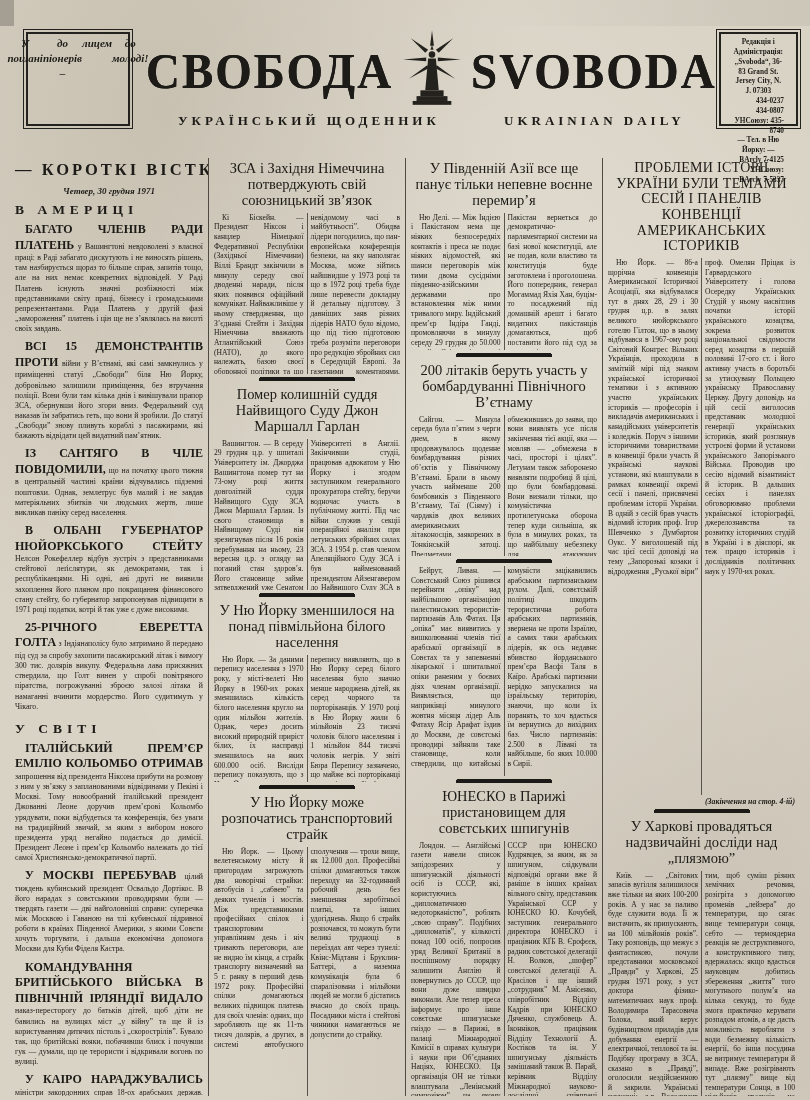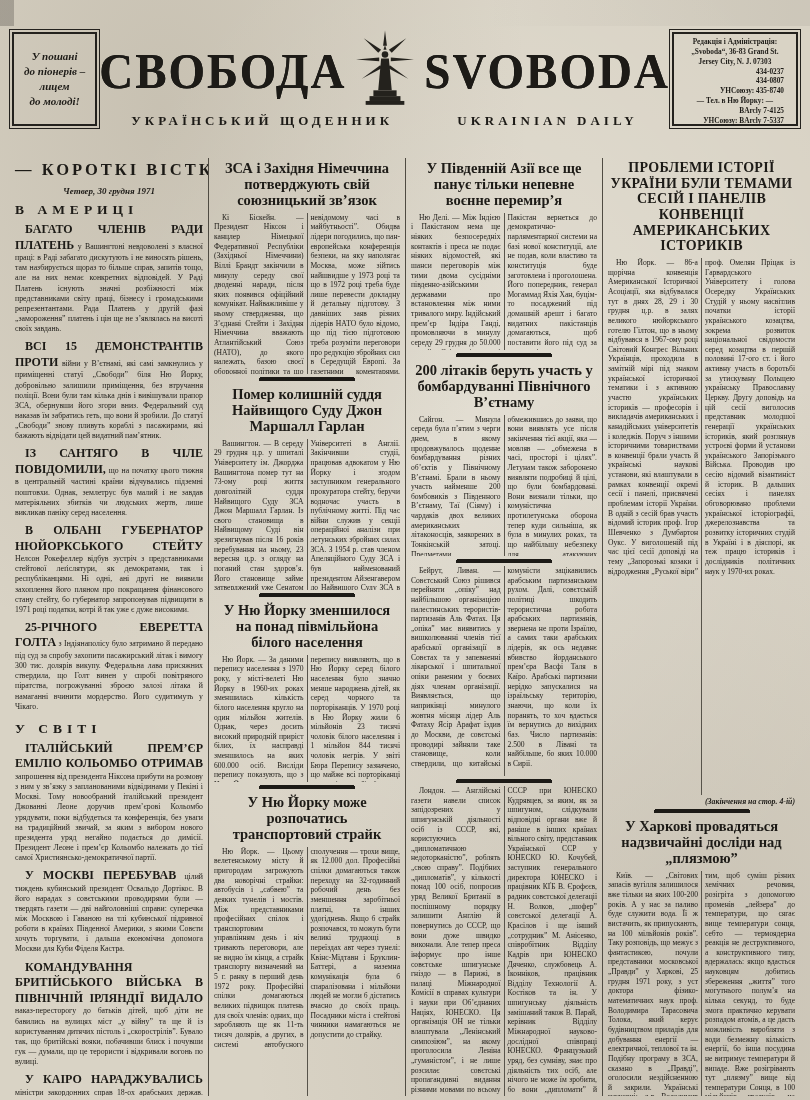--- a/index.html
+++ b/index.html
@@ -8,21 +8,21 @@
       radial-gradient(ellipse at 20% 10%, rgba(120,110,90,.18), transparent 40%),
       radial-gradient(ellipse at 85% 90%, rgba(110,100,85,.15), transparent 45%),
       radial-gradient(ellipse at 60% 40%, rgba(255,255,250,.25), transparent 60%),
       #d9d3c5;
     color:#1d1b17;font-family:"Liberation Serif","DejaVu Serif",serif;}
   .edge{position:absolute;left:0;right:0;top:0;height:26px;
     background:linear-gradient(90deg,#55504a 0 14px,transparent 14px 60%,rgba(80,75,68,.25) 98%);opacity:.35;}
   
   .masthead{position:absolute;left:10px;right:10px;top:28px;height:102px;display:flex;align-items:stretch;}
   .slogan-box{width:96px;border:2px solid #24221e;outline:1px solid #24221e;outline-offset:2px;
-    margin:4px 2px;display:flex;flex-direction:column;justify-content:center;text-align:center;
+    margin:4px 16px;display:flex;justify-content:center;text-align:center;
     font-style:italic;font-weight:bold;font-size:11px;line-height:1.35;padding:2px;}
   .mast-center{flex:1;display:flex;flex-direction:column;align-items:center;justify-content:center;}
   .mast-row{display:flex;align-items:center;justify-content:center;gap:10px;width:100%;}
   .bigtitle{font-weight:bold;font-size:47px;letter-spacing:2px;transform:scaleY(1.08);line-height:1;
     font-family:"Liberation Serif",serif;text-shadow:0 0 .5px #111;}
   .subrow{display:flex;width:100%;justify-content:space-around;margin-top:0;}
   .subtitle{font-weight:bold;font-size:13px;letter-spacing:4px;}
   .addr-box{width:122px;border:2px solid #24221e;outline:1px solid #24221e;outline-offset:2px;
     margin:4px 2px;padding:3px 12px;font-size:7.3px;line-height:1.35;text-align:right;font-weight:bold;}
   .addr-box .c{text-align:center;}
@@ -32,21 +32,21 @@
     font-size:8.2px;font-weight:bold;padding:0 4px;}
   
   .cols{position:absolute;left:10px;right:10px;top:158px;bottom:4px;display:flex;}
   .ncol{padding:0 5px;overflow:hidden;display:flex;flex-direction:column;}
   .c1{width:188px;border-right:1px solid #4f4b42;}
   .c2{width:186px;border-right:1px solid #4f4b42;}
   .c3{width:186px;border-right:1px solid #4f4b42;}
   .c4{flex:1;}
   .sep{width:96px;height:3px;background:#1c1a16;margin:4px auto 3px;box-shadow:0 -2px 0 -1px #1c1a16;}
   .art{overflow:hidden;display:flex;flex-direction:column;}
-  .hl{font-weight:bold;text-align:center;font-size:14.5px;line-height:1.12;margin:2px 2px 4px;}
+  .hl{font-weight:normal;text-align:center;font-size:14.5px;line-height:1.12;margin:2px 2px 4px;}
   .hl.caps{font-size:14px;letter-spacing:.3px;}
   .body2{flex:1;overflow:hidden;column-count:2;column-gap:7px;column-rule:1px solid #57534a;
     font-size:7.6px;line-height:1.27;text-align:justify;}
   .body2 p{margin:0;text-indent:8px;}
   .contnote{font-size:7.8px;font-style:italic;text-align:right;font-weight:bold;margin-top:2px;}
   
   .kv-title{font-weight:bold;font-size:16.5px;text-align:center;letter-spacing:3px;margin-top:2px;white-space:nowrap;}
   .kv-date{font-style:italic;font-weight:bold;text-align:center;font-size:9px;margin:6px 0 2px;}
   .kv-sec{font-weight:bold;font-size:13.5px;text-align:left;letter-spacing:5px;margin:4px 0 4px;}
   .kv-item{font-size:7.8px;line-height:1.3;text-align:justify;margin:0 0 5px;text-indent:10px;}
@@ -174,20 +174,21 @@
           </div>
       </div>
       <div class="sep"></div>
       <div class="art" style="height:210px">
         <div class="body2">
             <p>Бейрут, Ливан. — Совєтський Союз рішився перейняти „опіку” над найбільшою організацією палестинських терористів-партизанів Аль Фатах. Ця „опіка” має виявитись у вишколюванні членів тієї арабської організації в Совєтах та у запевненні лікарської і шпитальної опіки раненим у боєвих діях членам організації. Виявляється, що наприкінці минулого жовтня місяця лідер Аль Фатаху Ясір Арафат їздив до Москви, де совєтські проводирі зайняли таке становище, коли ствердили, що китайські комуністи зацікавились арабським партизанським рухом. Далі, совєтській політиці шкодить терористична робота арабських партизанів, звернена не проти Ізраїлю, а самих таки арабських лідерів, як ось недавнє вбивство йорданського прем’єра Васфі Таля в Каїро. Арабські партизани нерідко запускалися на ізраїльську територію, знаючи, що коли їх поранять, то хоч вдається їм вернутись до вихідних баз. Число партизанів: 2.500 в Лівані та найбільше, бо яких 10.000 в Сирії.</p>
           </div>
       </div>
       <div class="sep"></div>
       <div class="art" style="flex:1">
+        <div class="hl">ЮНЕСКО в Парижі пристановищем для совєтських шпигунів</div>
         <div class="body2">
             <p>Лондон. — Англійські газети навели список запідозрених у шпигунській діяльності осіб із СССР, які, користуючись „дипломатичною недоторканістю”, роблять „свою справу”. Подібних „дипломатів”, у кількості понад 100 осіб, попросив уряд Великої Британії в поспішному порядку залишити Англію й повернутись до СССР, що вони дуже швидко виконали. Але тепер преса інформує про інше совєтське шпигунське гніздо — в Парижі, в палаці Міжнародної Комісії в справах культури і науки при Об’єднаних Націях, ЮНЕСКО. Ця організація ОН не тільки влаштувала „Ленінський симпозіюм”, на якому проголосила Леніна „гуманістом”, і не лише розсилає совєтські пропагандивні видання різними мовами по всьому світі; у ній звили собі гніздо совєтські шпигуни. Газета „Sunday Times” назвала такі прізвища: постійний представник СССР при ЮНЕСКО Кудрявцев, за яким, як за шпигуном, слідкували відповідні органи вже й раніше в інших країнах вільного світу, представник Української ССР у ЮНЕСКО Ю. Кочубей, заступник генерального директора ЮНЕСКО і працівник КҐБ В. Єрофєєв, радник совєтської делегації Н. Волков, „шофер” совєтської делегації А. Красілов і ще інший „сотрудник” М. Анісенко, співробітник Відділу Кадрів при ЮНЕСКО Дяченко, службовець А. Іконніков, працівник Відділу Технології А. Костіков та ін. У шпигунську діяльність замішаний також В. Парай, керівник Відділу Міжнародної науково-дослідної співпраці ЮНЕСКО. Французький уряд, без сумніву, знає про діяльність тих осіб, але нічого не може їм зробити, бо вони „дипломати” й користуються правом недоторканости, а сам будинок ЮНЕСКО є ніби екстериторіяльним.</p>
           </div>
       </div>
     </div>
 
     <div class="ncol c4">
       <div class="art" style="height:648px">
         <div class="hl caps">ПРОБЛЕМИ ІСТОРІЇ УКРАЇНИ БУЛИ ТЕМАМИ СЕСІЙ І ПАНЕЛІВ КОНВЕНЦІЇ АМЕРИКАНСЬКИХ ІСТОРИКІВ</div>
         <div class="body2">

